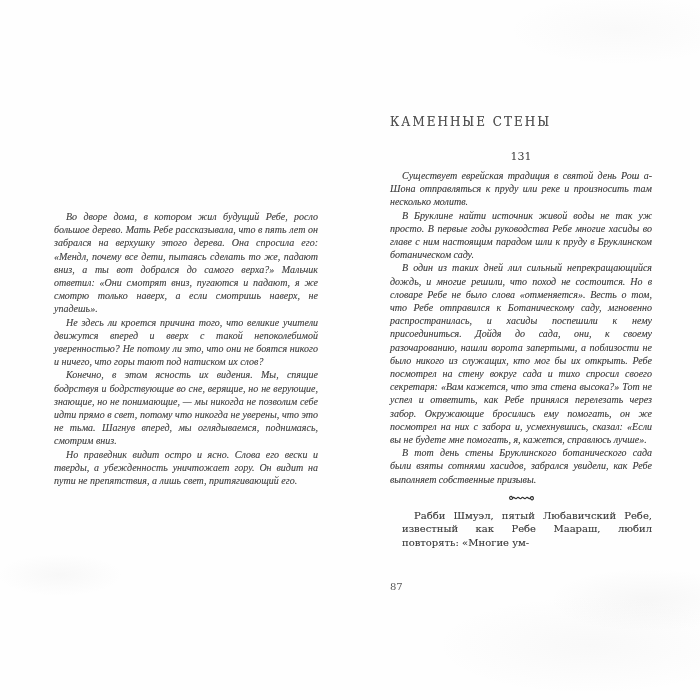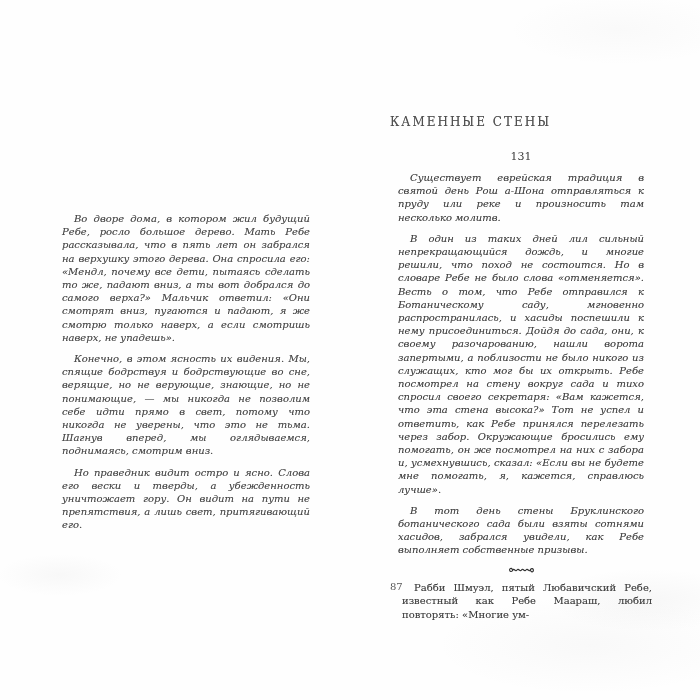--- a/index.html
+++ b/index.html
@@ -41,28 +41,29 @@
   }
   .section-number {
     margin-top: 21px;
     text-align: center;
     font-size: 11px;
     font-weight: normal;
     color: #3c3c3c;
   }
   .body { margin-top: 6px; }
   .italic-body .para {
-    margin: 8px;
+    margin: 0;
     font-style: italic;
     font-size: 10px;
     line-height: 13.2px;
     text-align: justify;
     text-indent: 12px;
     color: #434343;
     text-shadow: 0 0 0.5px rgba(67,67,67,0.45);
+    font-family: Liberation Serif, serif;
   }
   .page.left .italic-body .para {
     color: #4a4a4a;
     text-shadow: 0 0 0.6px rgba(74,74,74,0.5);
   }
   .ornament {
     margin-top: 7px;
     text-align: center;
     line-height: 0;
   }
@@ -86,30 +87,32 @@
   }
 </style>
 </head>
 <body>
 
 <div class="book">
 
   <div class="page left">
     <div class="body italic-body">
         <p class="para">Во дворе дома, в котором жил будущий Ребе, росло большое дерево. Мать Ребе рассказывала, что в пять лет он забрался на верхушку этого дерева. Она спросила его: «Мендл, почему все дети, пытаясь сделать то же, падают вниз, а ты вот добрался до самого верха?» Мальчик ответил: «Они смотрят вниз, пугаются и падают, я же смотрю только наверх, а если смотришь наверх, не упадешь».</p>
+        <p class="para">Не здесь ли кроется причина того, что великие учители движутся вперед и вверх с такой непоколебимой уверенностью? Не потому ли это, что они не боятся никого и ничего, что горы тают под натиском их слов?</p>
         <p class="para">Конечно, в этом ясность их видения. Мы, спящие бодрствуя и бодрствующие во сне, верящие, но не верующие, знающие, но не понимающие, — мы никогда не позволим себе идти прямо в свет, потому что никогда не уверены, что это не тьма. Шагнув вперед, мы оглядываемся, поднимаясь, смотрим вниз.</p>
         <p class="para">Но праведник видит остро и ясно. Слова его вески и тверды, а убежденность уничтожает гору. Он видит на пути не препятствия, а лишь свет, притягивающий его.</p>
       </div>
   </div>
 
   <div class="page right">
     <div class="running-head">КАМЕННЫЕ СТЕНЫ</div>
     <div class="section-number">131</div>
     <div class="body italic-body">
         <p class="para">Существует еврейская традиция в святой день Рош а-Шона отправляться к пруду или реке и произносить там несколько молитв.</p>
+        <p class="para">В Бруклине найти источник живой воды не так уж просто. В первые годы руководства Ребе многие хасиды во главе с ним настоящим парадом шли к пруду в Бруклинском ботаническом саду.</p>
         <p class="para">В один из таких дней лил сильный непрекращающийся дождь, и многие решили, что поход не состоится. Но в словаре Ребе не было слова «отменяется». Весть о том, что Ребе отправился к Ботаническому саду, мгновенно распространилась, и хасиды поспешили к нему присоединиться. Дойдя до сада, они, к своему разочарованию, нашли ворота запертыми, а поблизости не было никого из служащих, кто мог бы их открыть. Ребе посмотрел на стену вокруг сада и тихо спросил своего секретаря: «Вам кажется, что эта стена высока?» Тот не успел и ответить, как Ребе принялся перелезать через забор. Окружающие бросились ему помогать, он же посмотрел на них с забора и, усмехнувшись, сказал: «Если вы не будете мне помогать, я, кажется, справлюсь лучше».</p>
         <p class="para">В тот день стены Бруклинского ботанического сада были взяты сотнями хасидов, забрался увидели, как Ребе выполняет собственные призывы.</p>
       </div>
     <div class="ornament">
       <svg width="27" height="10" viewBox="0 0 36 12" aria-hidden="true">
         <g stroke="#2f2f2f" stroke-width="1.5" fill="none" stroke-linecap="round">
           <path d="M5.8,5.2 C4.6,2.6 1.4,4.0 2.2,6.6 C2.9,8.8 5.6,8.4 6.2,6.2"></path>
           <path d="M6.2,6.2 C8,2.8 10,9.2 12,6 C14,2.8 16,9.2 18,6 C20,2.8 22,9.2 24,6 C26,2.8 28,9.2 29.8,6"></path>
           <path d="M29.8,6 C30.4,3.8 33.1,3.4 33.8,5.6 C34.6,8.2 31.4,9.6 30.2,7.0"></path>
         </g>

